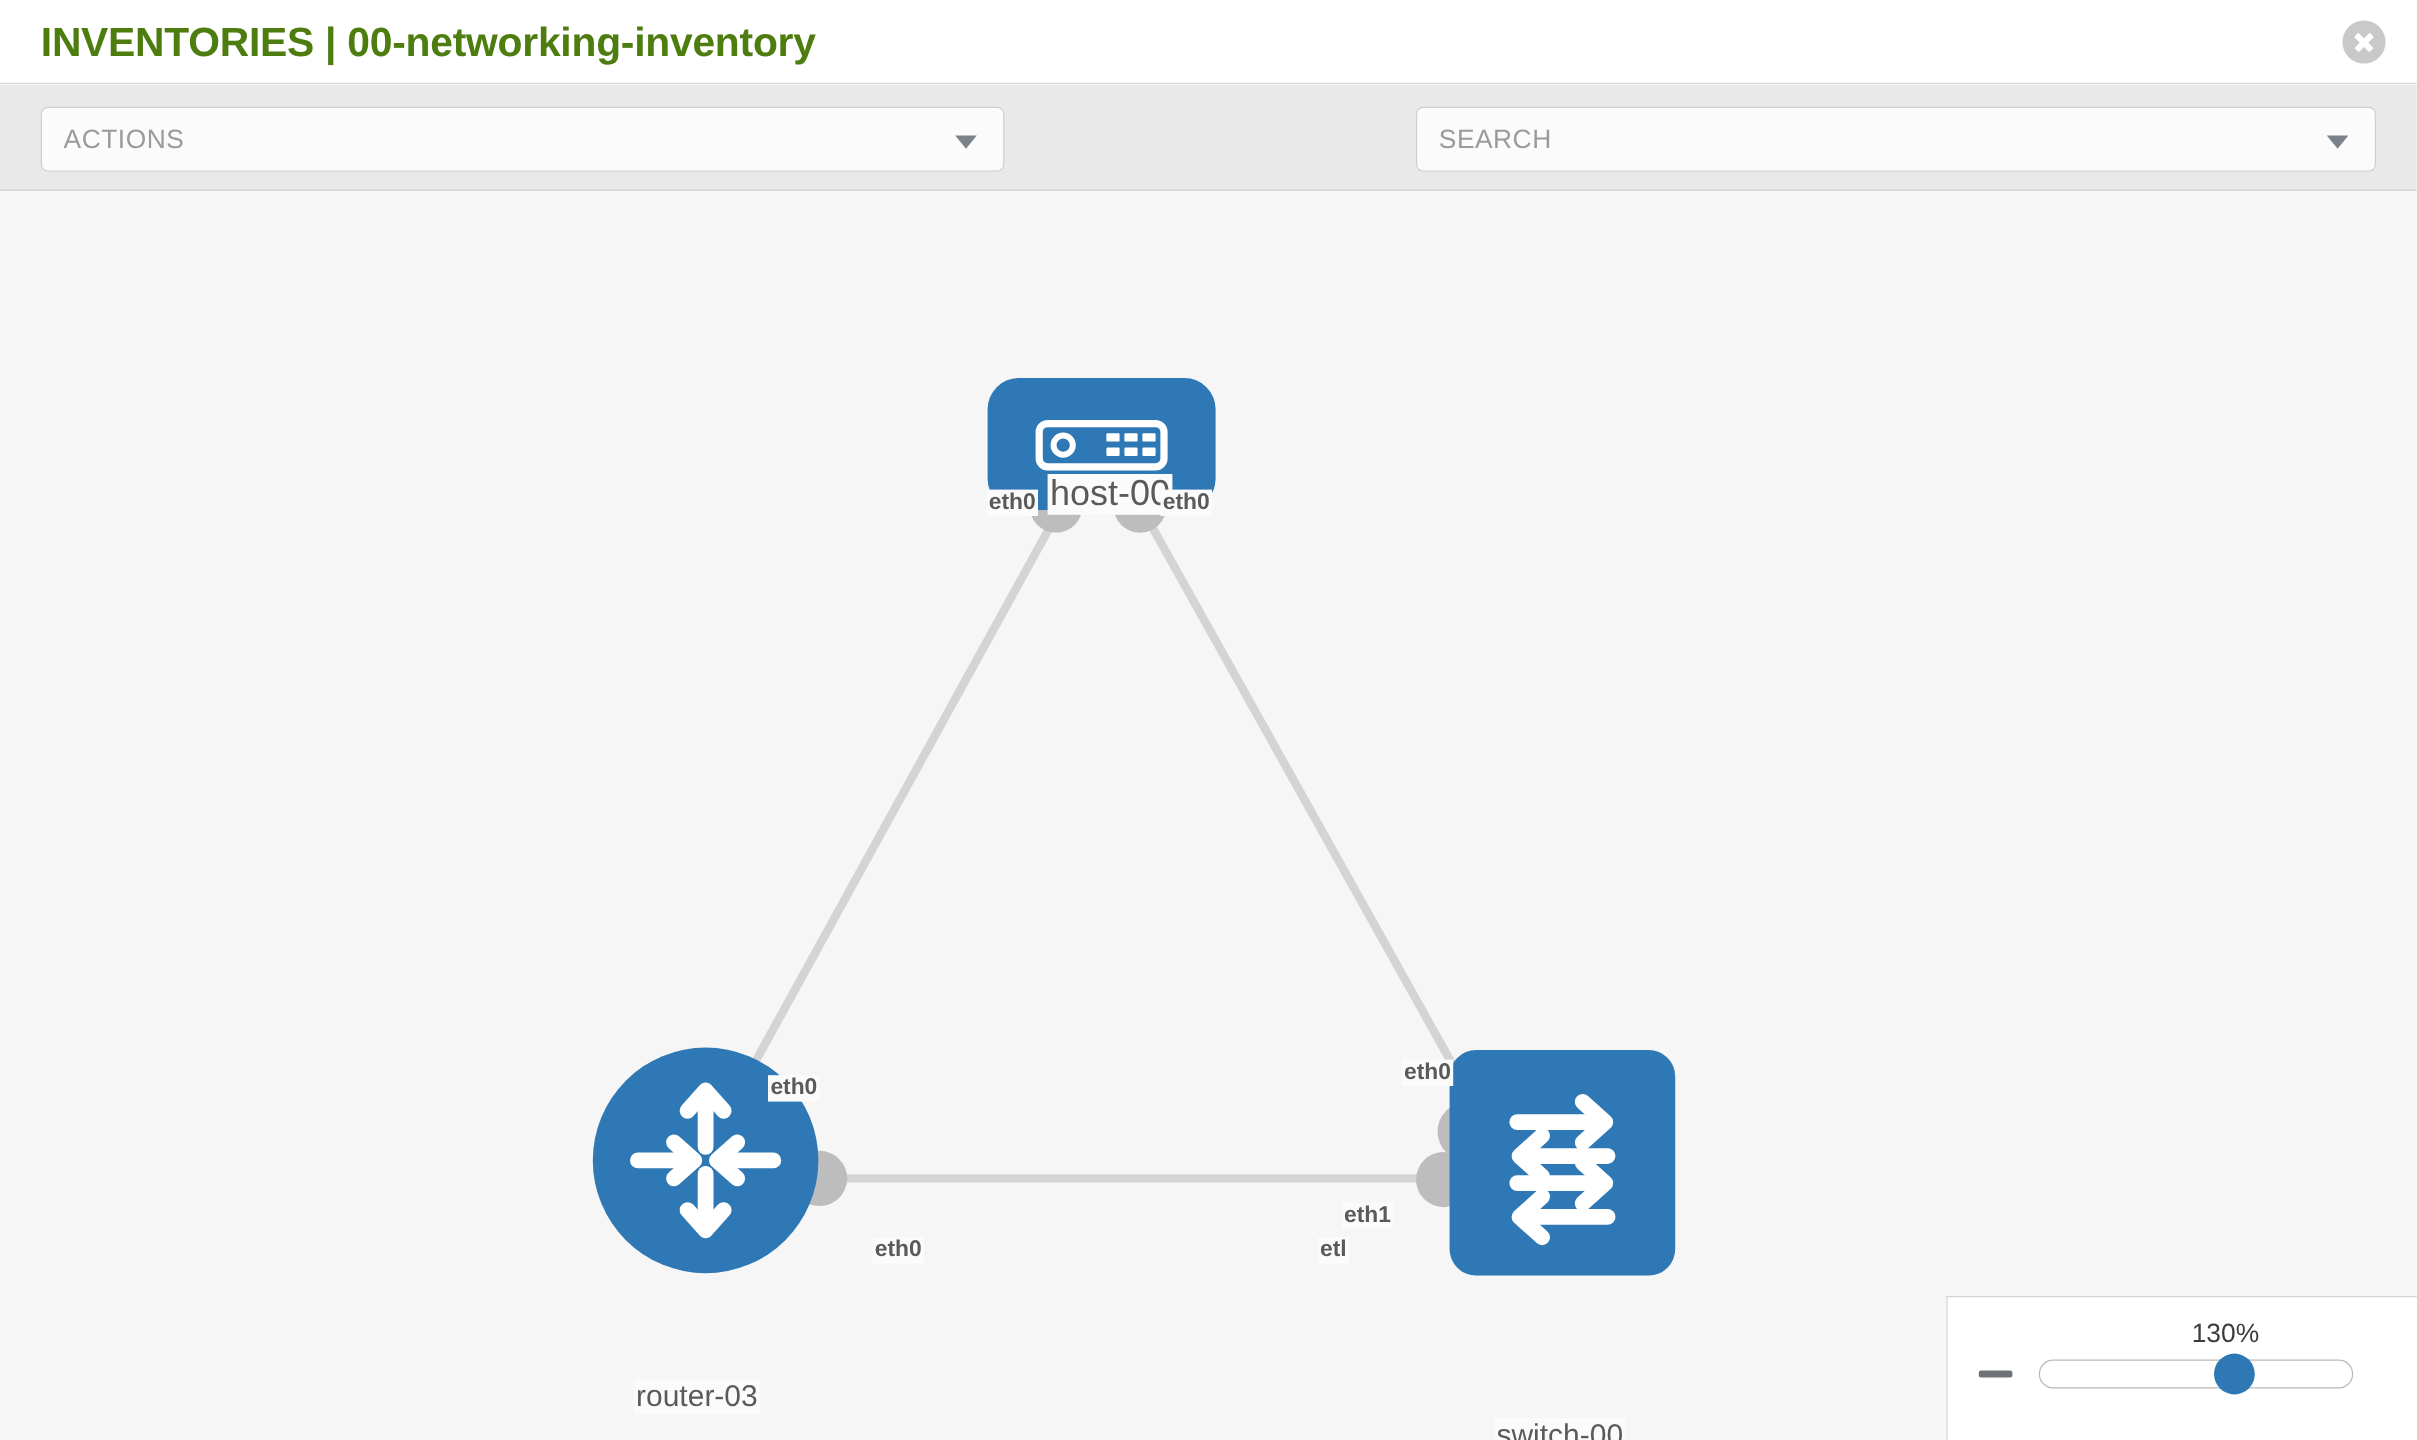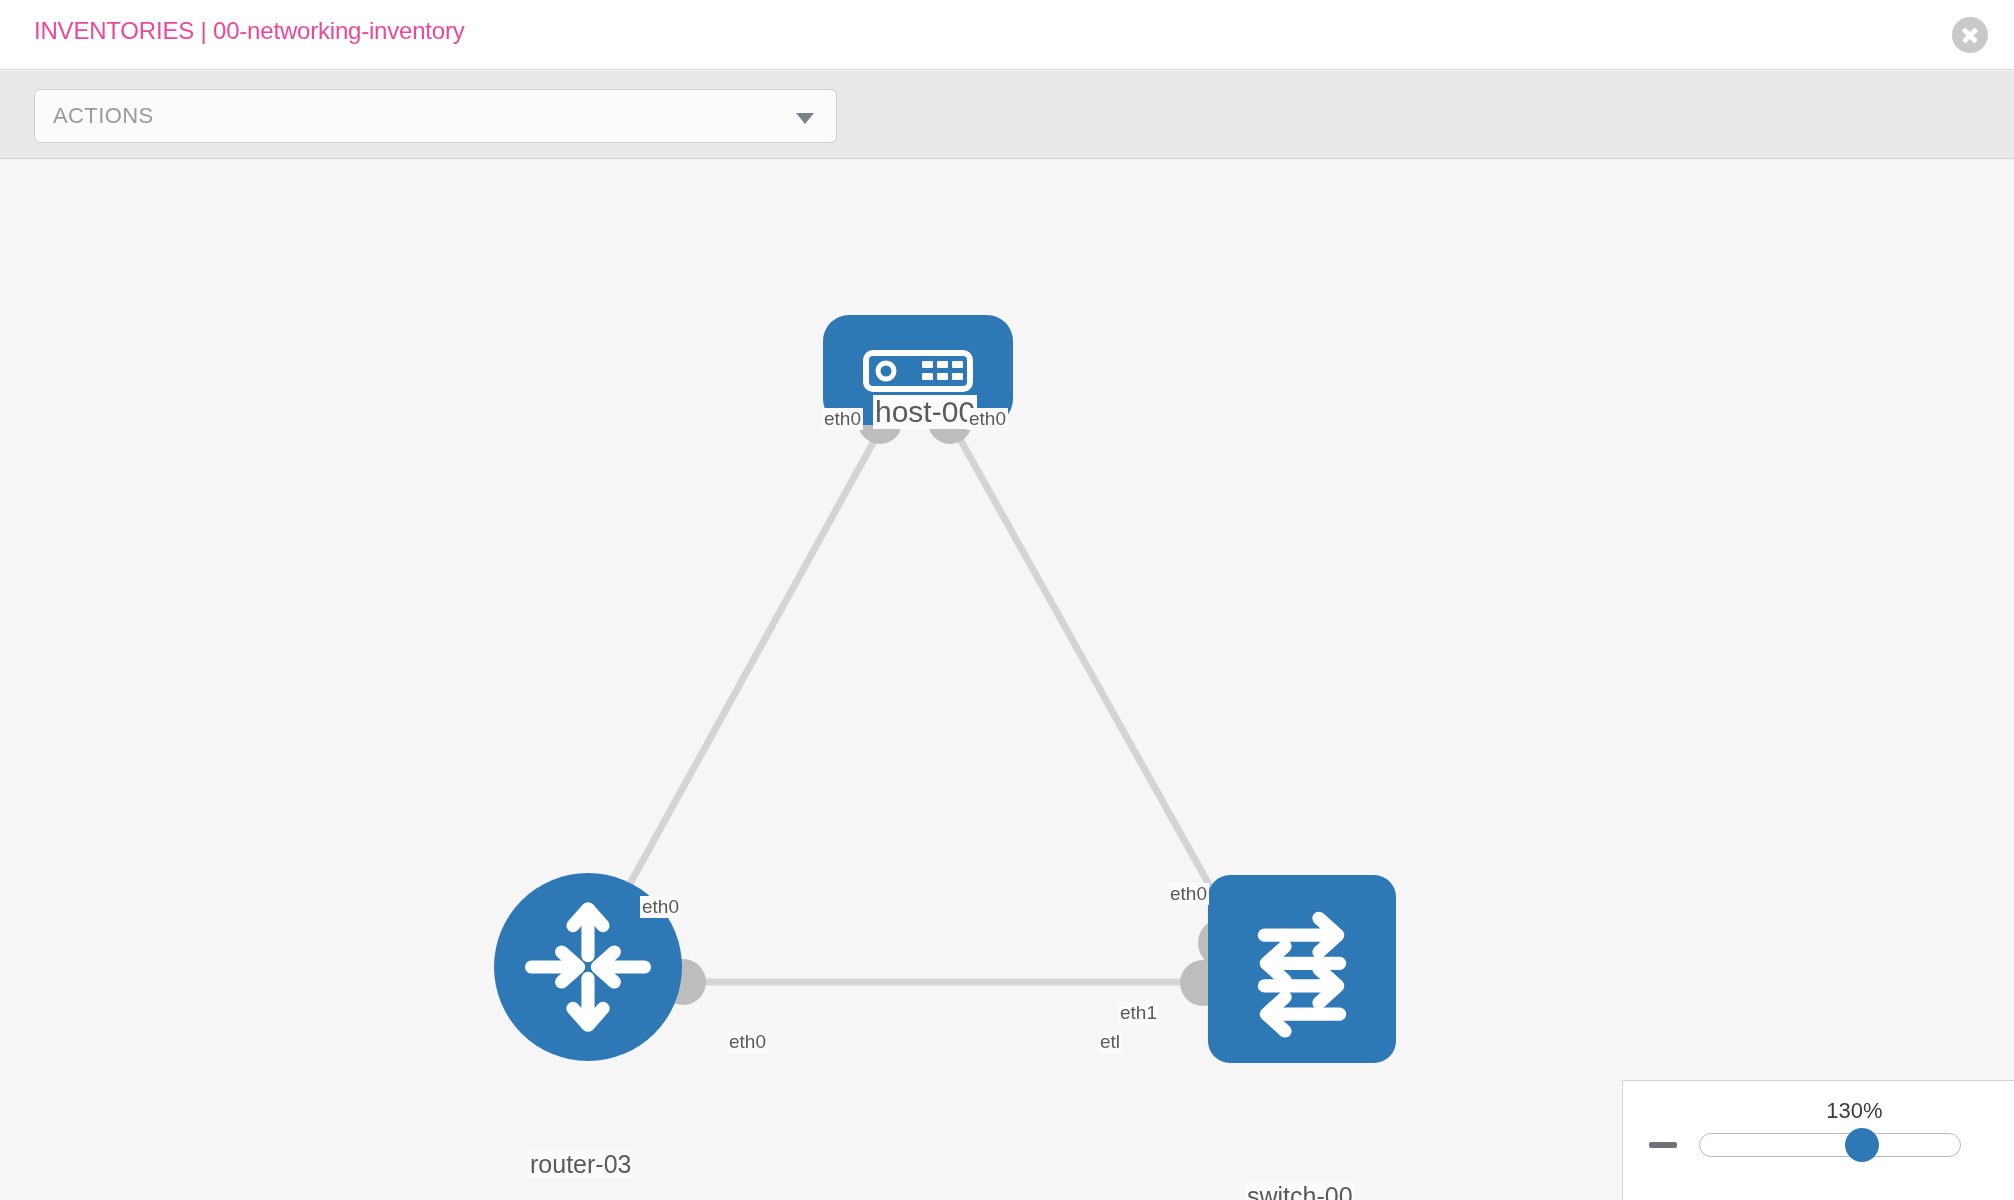--- a/index.html
+++ b/index.html
@@ -24,23 +24,23 @@
     position: absolute;
     left: 0; top: 0;
     width: 2014px;
     height: 70px;
     background: #ffffff;
     border-bottom: 1px solid #d7d7d7;
   }
   .page-title {
     position: absolute;
     left: 34px; top: 17px;
-    font-size: 24px;
-    font-weight: normal;
-    color: #ec4899;
+    font-size: 34px;
+    font-weight: bold;
+    color: #4d7c0f;
     letter-spacing: -0.2px;
     white-space: nowrap;
   }
   .close-btn {
     position: absolute;
     right: 26px; top: 17px;
     width: 36px; height: 36px;
     border-radius: 50%;
     background: #c9c9c9;
     cursor: pointer;
@@ -155,20 +155,21 @@
     padding: 0 2px;
   }
 
   .port-label {
     position: absolute;
     font-size: 19px;
     color: #5a5a5a;
     background: #fbfbfb;
     white-space: nowrap;
     padding: 0 2px;
+    font-weight: bold;
   }
 
   .connector {
     position: absolute;
     border-radius: 50%;
     background: #bdbdbd;
   }
 
   
   #node-host      { left: 823px; top: 155px; width: 190px; height: 110px; }
@@ -265,20 +266,24 @@
     </span>
 
     <span class="tool-icon" id="key-icon">
       <svg width="36" height="36" viewBox="0 0 24 24" fill="none" stroke="#7c8289" stroke-width="2.4" stroke-linecap="round" stroke-linejoin="round">
         <circle cx="8" cy="8" r="5"></circle>
         <path d="M11.6 11.6L21 21"></path>
         <path d="M17.4 17.4l2.6-2.6"></path>
       </svg>
     </span>
 
+    <div class="search-box">
+      <span class="label">SEARCH</span>
+      <span class="caret"></span>
+    </div>
   </div>
 
   <div class="canvas">
 
     <svg class="edges">
 
       <line x1="880" y1="270" x2="610" y2="760" stroke="#d4d4d4" stroke-width="7"></line>
 
       <line x1="955" y1="270" x2="1240" y2="780" stroke="#d4d4d4" stroke-width="7"></line>
 

